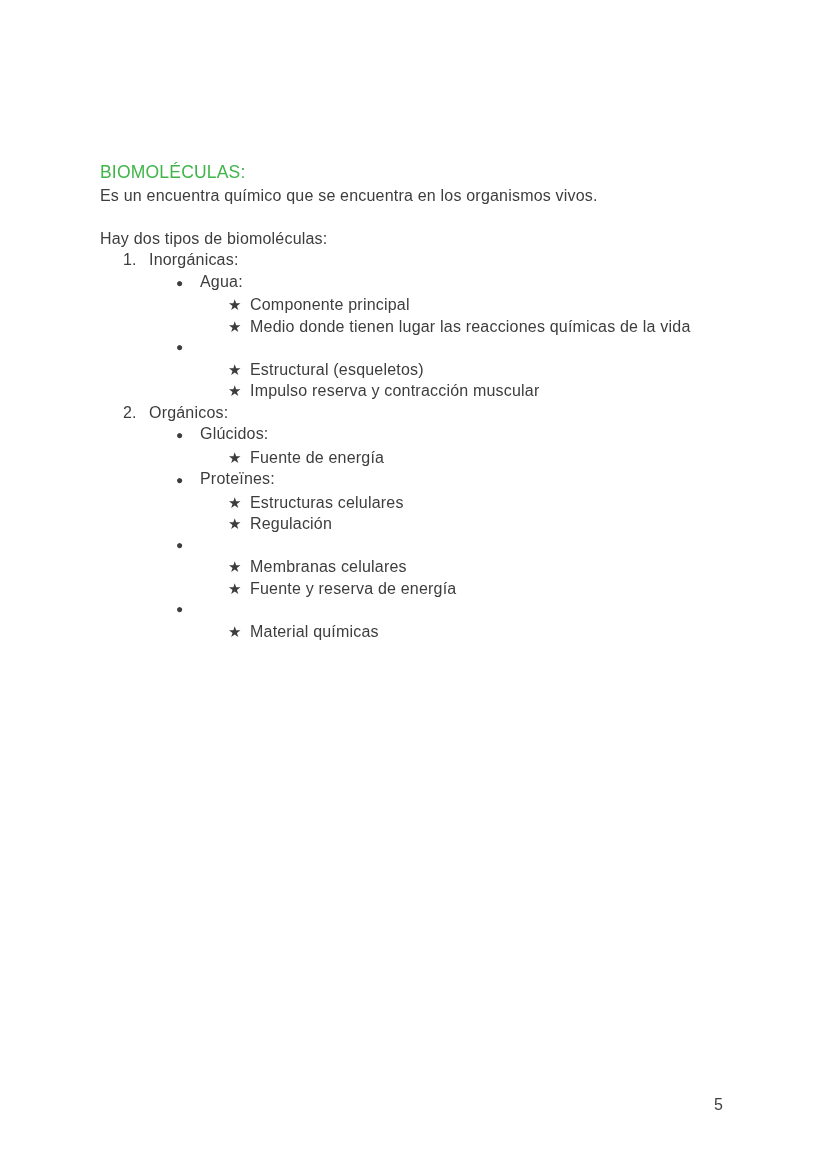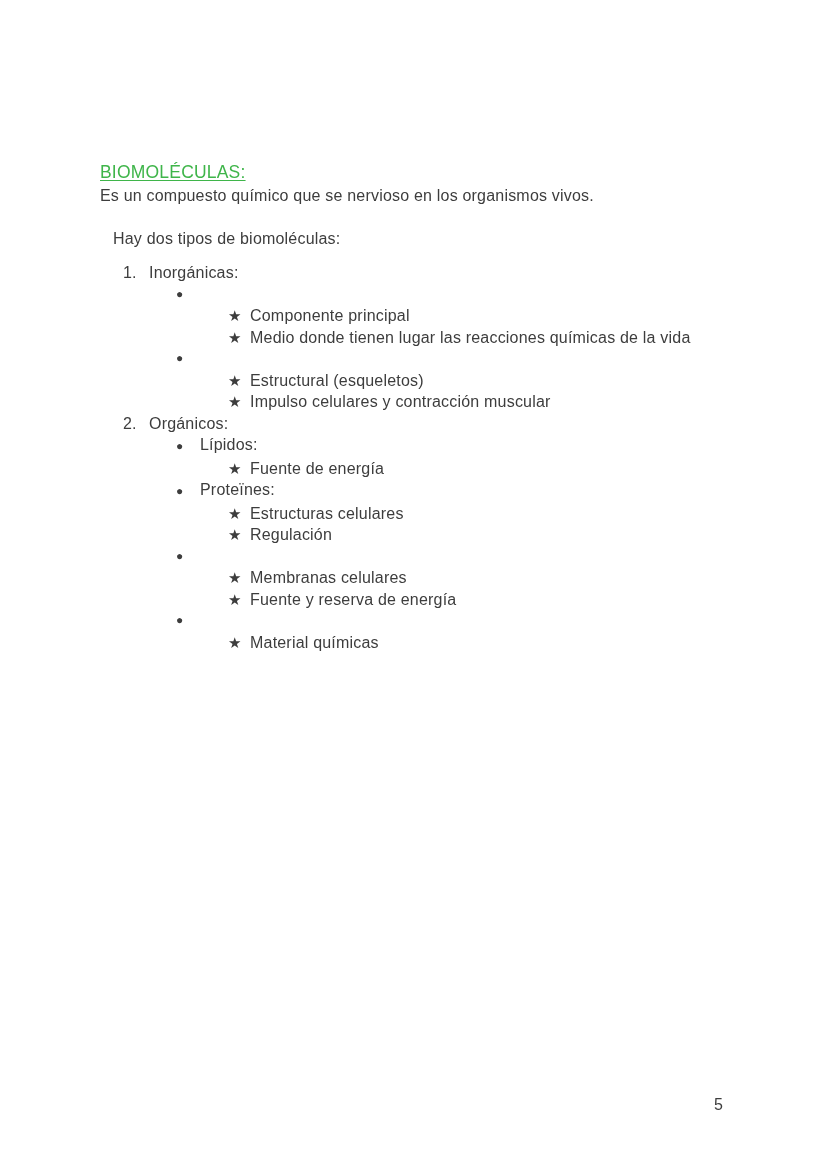--- a/index.html
+++ b/index.html
@@ -22,28 +22,27 @@
     top: 162px;
     width: 642px;
     font-size: 16px;
     line-height: 21.5px;
     letter-spacing: 0.2px;
   }
   .doc-title {
     margin: 0 0 1px 0;
     font-size: 17.5px;
     font-weight: normal;
-    text-decoration: underline;
     text-underline-offset: 2px;
   }
   .intro {
     margin: 0 0 21.5px 0;
   }
   .list-heading {
-    margin: 13px;
+    margin: 0;
   }
   .row {
     display: flex;
     align-items: baseline;
   }
   
   .l1 { margin-left: 23px; }
   .l1 .marker {
     flex: 0 0 26px;
   }
@@ -72,61 +71,62 @@
   }
 </style>
 </head>
 <body>
 
 <div class="page">
   <div class="content">
 
     <h1 class="doc-title" style="color:#3fb54a;">BIOMOLÉCULAS:</h1>
 
-    <p class="intro">Es un compuesto químico que se nervioso en los organismos vivos.</p>
+    <p class="intro">Es un encuentra químico que se encuentra en los organismos vivos.</p>
 
     <p class="list-heading">Hay dos tipos de biomoléculas:</p>
 
     <div class="row l1">
       <span class="marker">1.</span>
       <span class="txt">Inorgánicas:</span>
     </div>
 
     <div class="row l2">
       <span class="marker">●</span>
+      <span class="txt">Agua:</span>
     </div>
     <div class="row l3">
       <span class="marker">★</span>
       <span class="txt">Componente principal</span>
     </div>
     <div class="row l3">
       <span class="marker">★</span>
       <span class="txt">Medio donde tienen lugar las reacciones químicas de la vida</span>
     </div>
 
     <div class="row l2">
       <span class="marker">●</span>
     </div>
     <div class="row l3">
       <span class="marker">★</span>
       <span class="txt">Estructural (esqueletos)</span>
     </div>
     <div class="row l3">
       <span class="marker">★</span>
-      <span class="txt">Impulso celulares y contracción muscular</span>
+      <span class="txt">Impulso reserva y contracción muscular</span>
     </div>
 
     <div class="row l1">
       <span class="marker">2.</span>
       <span class="txt">Orgánicos:</span>
     </div>
 
     <div class="row l2">
       <span class="marker">●</span>
-      <span class="txt">Lípidos:</span>
+      <span class="txt">Glúcidos:</span>
     </div>
     <div class="row l3">
       <span class="marker">★</span>
       <span class="txt">Fuente de energía</span>
     </div>
 
     <div class="row l2">
       <span class="marker">●</span>
       <span class="txt">Proteïnes:</span>
     </div>

